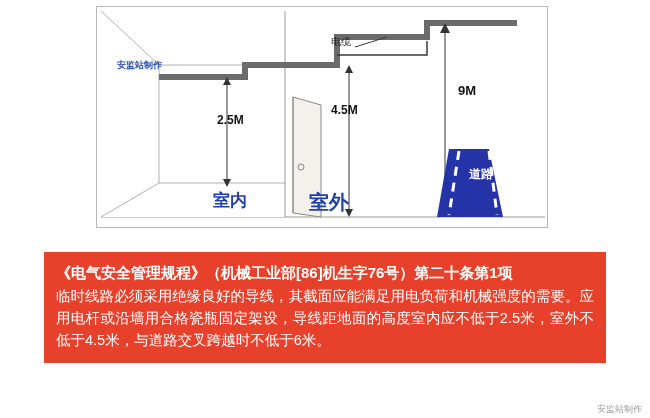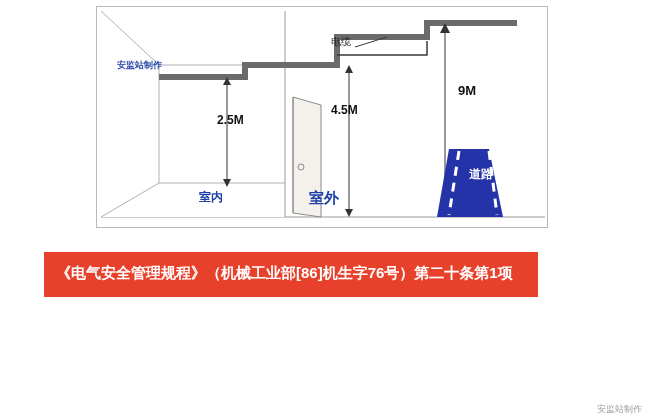--- a/index.html
+++ b/index.html
@@ -77,46 +77,46 @@
     color: #111111;
   }
   #label-6m {
     left: 355px;
     top: 76px;
     font-size: 13px;
     font-weight: bold;
     color: #111111;
   }
   #label-indoor {
-    left: 96px;
+    left: 110px;
     top: 182px;
-    font-size: 12px;
+    font-size: 17px;
   }
   #label-outdoor {
     left: 206px;
     top: 182px;
-    font-size: 15px;
+    font-size: 20px;
   }
   #label-road {
     left: 366px;
     top: 160px;
     font-size: 12px;
     color: #ffffff;
     font-weight: bold;
     line-height: 14px;
     width: 14px;
     text-align: left;
   }
 
   
   #regulation-block {
     position: absolute;
     left: 44px;
     top: 252px;
-    width: 494px;
+    width: 562px;
     background: #e8412b;
     color: #ffffff;
     padding: 10px 12px 12px 12px;
     box-sizing: border-box;
   }
   #regulation-title {
     font-size: 15px;
     font-weight: bold;
     line-height: 21px;
     margin: 0 0 2px 0;
@@ -188,15 +188,16 @@
   <div class="label" id="label-25m">2.5M</div>
   <div class="label" id="label-45m">4.5M</div>
   <div class="label" id="label-6m">9M</div>
   <div class="label lbl-blue" id="label-indoor">室内</div>
   <div class="label lbl-blue" id="label-outdoor">室外</div>
   <div class="label" id="label-road">道路</div>
 </div>
 
 <div id="regulation-block">
   <p id="regulation-title">《电气安全管理规程》（机械工业部[86]机生字76号）第二十条第1项</p>
+  <p id="regulation-body">临时线路必须采用绝缘良好的导线，其截面应能满足用电负荷和机械强度的需要。应用电杆或沿墙用合格瓷瓶固定架设，导线距地面的高度室内应不低于2.5米，室外不低于4.5米，与道路交叉跨越时不低于6米。</p>
 </div>
 
 <div id="footer-note">安监站制作</div>
 
 </body></html>

